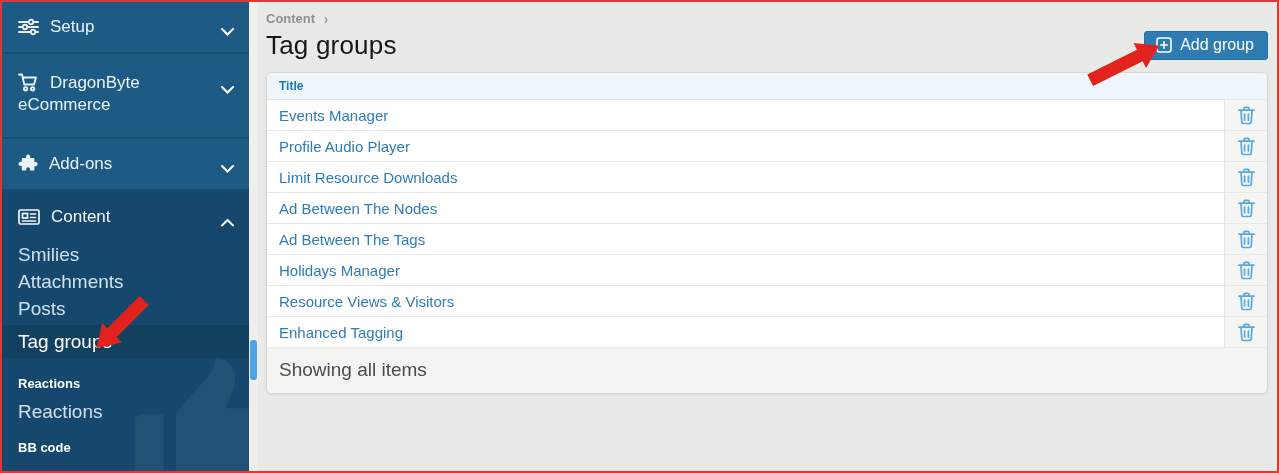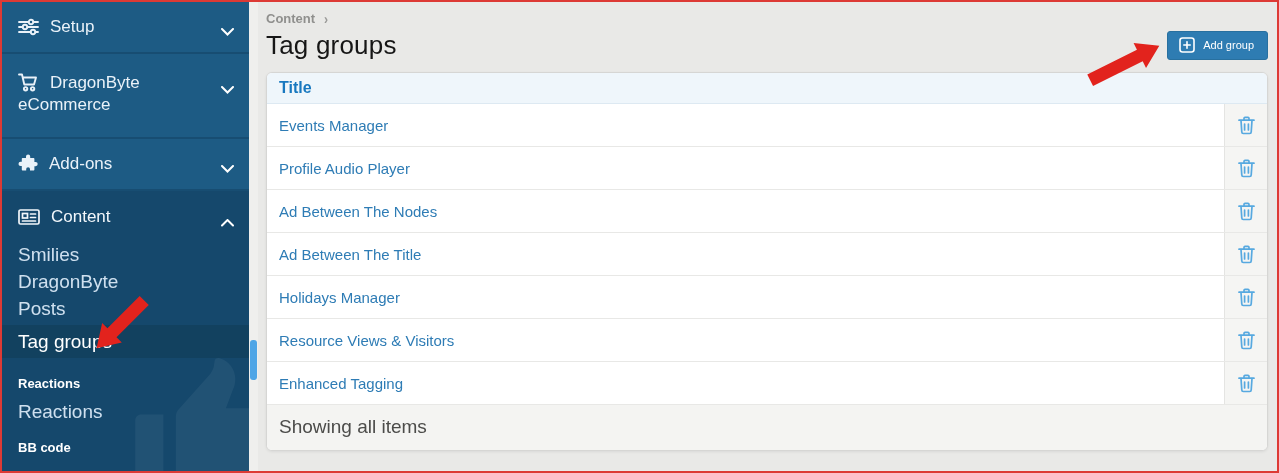--- a/index.html
+++ b/index.html
@@ -71,36 +71,36 @@
   }
   .breadcrumb .crumb-sep { color:#9a9a98; font-size:12px; transform:scaleY(1.2); }
   .page-head {
     display:flex; justify-content:space-between; align-items:center;
     margin:4px 0 11px 3px;
   }
   .page-title { font-size:26px; font-weight:400; color:#161616; letter-spacing:.2px; }
   .add-btn {
     display:flex; align-items:center; gap:8px;
     background:#2e7cb2; border:1px solid #28709f; border-radius:3px;
-    color:#fff; font-size:11px; font-family:inherit;
+    color:#fff; font-size:16px; font-family:inherit;
     padding:5px 13px 6px 11px; height:29px; cursor:pointer;
   }
   .add-btn svg { display:block; }
 
   
   .panel {
     margin-left:3px; background:#fff;
     border:1px solid #d6d6d4; border-radius:6px;
     overflow:hidden; box-shadow:0 1px 3px rgba(0,0,0,.07);
   }
   .t-header {
     background:#eff6fb; border-bottom:1px solid #dde9f2;
-    padding:6px 12px; font-size:16px; font-weight:bold; color:#1878bf;
-  }
-  .t-row { display:flex; height:43px; border-bottom:1px solid #e8e8e6; background:#fff; }
+    padding:6px 12px; font-size:12px; font-weight:bold; color:#1878bf;
+  }
+  .t-row { display:flex; height:31px; border-bottom:1px solid #e8e8e6; background:#fff; }
   .row-title {
     flex:1; display:flex; align-items:center;
     padding:0 12px; font-size:15px; color:#2e7cb5;
     cursor:pointer; text-decoration:none;
   }
   .row-action {
     width:43px; flex-shrink:0;
     background:#f5f5f3; border-left:1px solid #e4e4e2;
     display:flex; align-items:center; justify-content:center;
   }
@@ -179,21 +179,21 @@
           </svg>
         </span><span>Content</span>
         <span class="chev">
           <svg width="13" height="8" viewBox="0 0 13 8" fill="none" stroke="#fff" stroke-width="2" stroke-linecap="round">
               <polyline points="1,6.5 6.5,1 12,6.5"></polyline>
             </svg>
         </span>
       </div>
 
       <div class="side-sub">Smilies</div>
-      <div class="side-sub">DragonByte</div>
+      <div class="side-sub">Attachments</div>
       <div class="side-sub">Posts</div>
       <div class="side-sub selected">Tag groups</div>
 
       <div class="side-group-header">Reactions</div>
       <div class="side-sub">Reactions</div>
 
       <div class="side-group-header">BB code</div>
 
       <span class="thumb-watermark">
         <svg width="150" height="150" viewBox="0 0 24 24" fill="currentColor">
@@ -249,33 +249,45 @@
           <button class="trash-btn"><span><svg width="17" height="19" viewBox="0 0 17 19" fill="none" stroke="currentColor" stroke-width="1.7" stroke-linecap="round">
                   <path d="M1 4.2h15"></path>
                   <path d="M6 4V2.4c0-.6.4-1 1-1h3c.6 0 1 .4 1 1V4"></path>
                   <path d="M3 4.5l.8 11.6c0 .8.7 1.4 1.5 1.4h6.4c.8 0 1.5-.6 1.5-1.4L14 4.5"></path>
                   <line x1="6.6" y1="8" x2="6.6" y2="14"></line>
                   <line x1="10.4" y1="8" x2="10.4" y2="14"></line>
                 </svg></span></button>
         </div>
       </div>
       <div class="t-row">
+        <a class="row-title">Limit Resource Downloads</a>
+        <div class="row-action">
+          <button class="trash-btn"><span><svg width="17" height="19" viewBox="0 0 17 19" fill="none" stroke="currentColor" stroke-width="1.7" stroke-linecap="round">
+                  <path d="M1 4.2h15"></path>
+                  <path d="M6 4V2.4c0-.6.4-1 1-1h3c.6 0 1 .4 1 1V4"></path>
+                  <path d="M3 4.5l.8 11.6c0 .8.7 1.4 1.5 1.4h6.4c.8 0 1.5-.6 1.5-1.4L14 4.5"></path>
+                  <line x1="6.6" y1="8" x2="6.6" y2="14"></line>
+                  <line x1="10.4" y1="8" x2="10.4" y2="14"></line>
+                </svg></span></button>
+        </div>
+      </div>
+      <div class="t-row">
         <a class="row-title">Ad Between The Nodes</a>
         <div class="row-action">
           <button class="trash-btn"><span><svg width="17" height="19" viewBox="0 0 17 19" fill="none" stroke="currentColor" stroke-width="1.7" stroke-linecap="round">
                   <path d="M1 4.2h15"></path>
                   <path d="M6 4V2.4c0-.6.4-1 1-1h3c.6 0 1 .4 1 1V4"></path>
                   <path d="M3 4.5l.8 11.6c0 .8.7 1.4 1.5 1.4h6.4c.8 0 1.5-.6 1.5-1.4L14 4.5"></path>
                   <line x1="6.6" y1="8" x2="6.6" y2="14"></line>
                   <line x1="10.4" y1="8" x2="10.4" y2="14"></line>
                 </svg></span></button>
         </div>
       </div>
       <div class="t-row">
-        <a class="row-title">Ad Between The Title</a>
+        <a class="row-title">Ad Between The Tags</a>
         <div class="row-action">
           <button class="trash-btn"><span><svg width="17" height="19" viewBox="0 0 17 19" fill="none" stroke="currentColor" stroke-width="1.7" stroke-linecap="round">
                   <path d="M1 4.2h15"></path>
                   <path d="M6 4V2.4c0-.6.4-1 1-1h3c.6 0 1 .4 1 1V4"></path>
                   <path d="M3 4.5l.8 11.6c0 .8.7 1.4 1.5 1.4h6.4c.8 0 1.5-.6 1.5-1.4L14 4.5"></path>
                   <line x1="6.6" y1="8" x2="6.6" y2="14"></line>
                   <line x1="10.4" y1="8" x2="10.4" y2="14"></line>
                 </svg></span></button>
         </div>
       </div>

